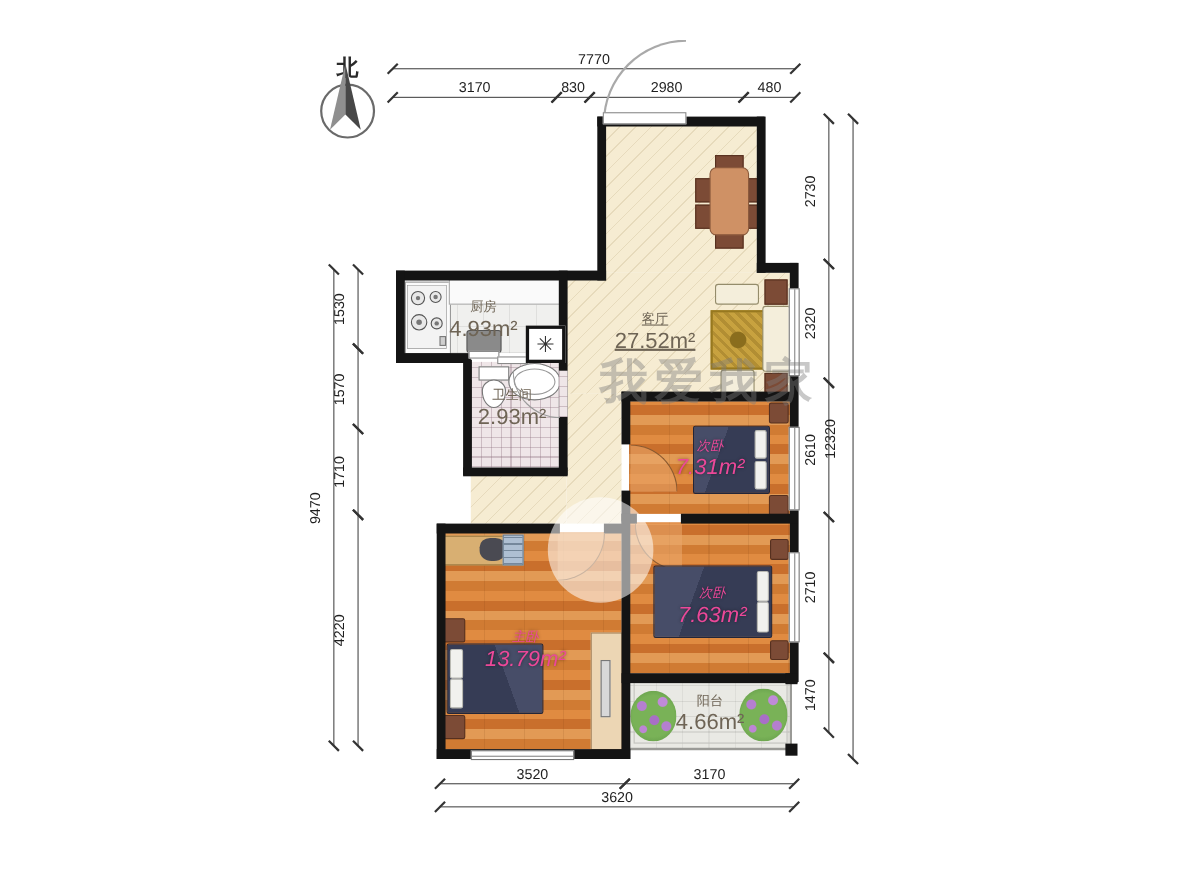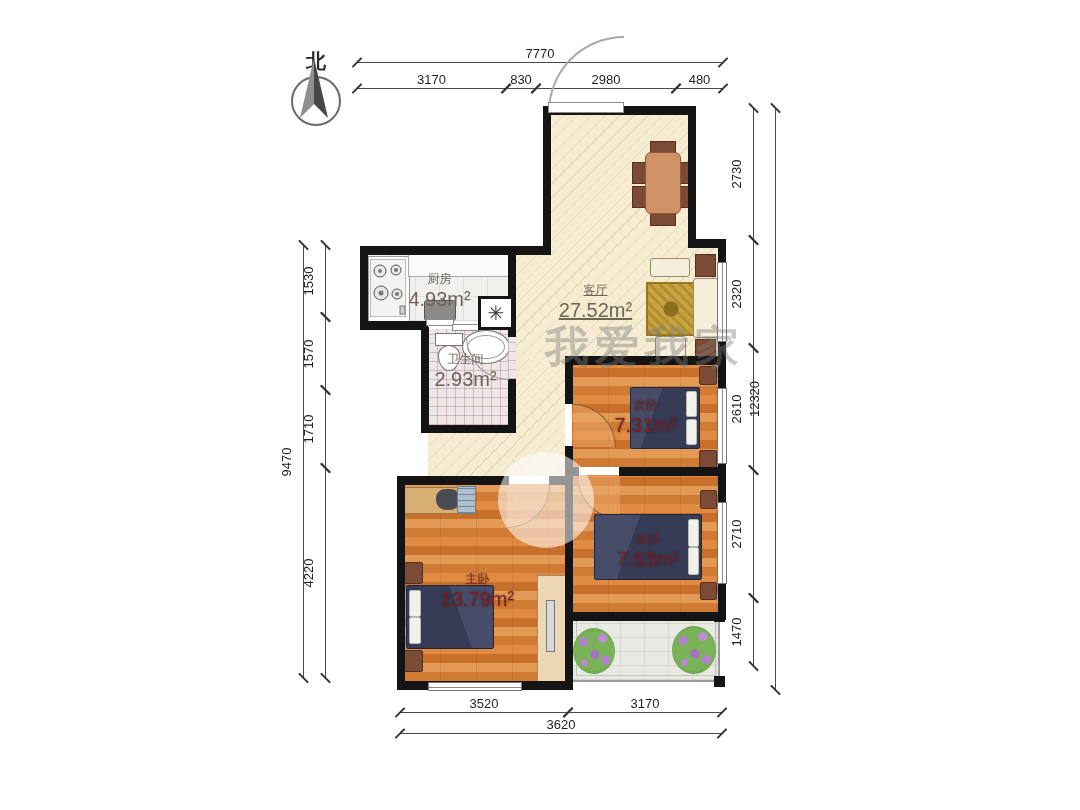--- a/index.html
+++ b/index.html
@@ -52,21 +52,21 @@
       radial-gradient(circle at 28% 76%, #bd85d4 0 3px, transparent 4px),
       radial-gradient(circle at 78% 70%, #b57fd0 0 4px, transparent 5px),
       radial-gradient(circle at 50% 50%, #79b257 0 60%, #578f41 100%);}
   .wardrobe{background:#ecd6b4;border:1px solid #a8855e;}
   .wardrobe .handle{position:absolute;left:8px;top:24px;width:7px;height:50px;background:#d8d8d8;border:1px solid #777;}
   
   .room-label{position:absolute;z-index:5;text-align:center;line-height:1.25;}
   .room-label .nm{font-size:12px;}
   .room-label .ar{font-size:20px;}
   .lbl-dark{color:#6e6455;}
-  .lbl-light{color:#7f1d1d;text-shadow:0 0 3px rgba(0,0,0,0.45);}
+  .lbl-light{color:#ec4899;text-shadow:0 0 3px rgba(0,0,0,0.45);font-style:italic;}
   .shaft{position:absolute;background:#fff;border:3px solid #141414;z-index:4;
          display:flex;align-items:center;justify-content:center;font-size:20px;color:#333;}
   
   .dim-h{position:absolute;border-top:1px solid #4a4a4a;z-index:1;}
   .dim-h::before,.dim-h::after{content:"";position:absolute;top:-7px;width:2px;height:13px;background:#333;transform:rotate(45deg);}
   .dim-h::before{left:-1px;} .dim-h::after{right:-1px;}
   .dim-h .dim-label{position:absolute;left:50%;bottom:2px;transform:translateX(-50%);
         font-size:13px;white-space:nowrap;color:#1f1f1f;}
   .dim-v{position:absolute;border-left:1px solid #4a4a4a;z-index:1;}
   .dim-v::before,.dim-v::after{content:"";position:absolute;left:-7px;width:13px;height:2px;background:#333;transform:rotate(45deg);}
@@ -236,20 +236,24 @@
     <div class="ar">7.31m²</div>
   </div>
   <div class="room-label lbl-light" style="left:600px;top:532px;width:95px;">
     <div class="nm">次卧</div>
     <div class="ar">7.63m²</div>
   </div>
   <div class="room-label lbl-light" style="left:430px;top:572px;width:95px;">
     <div class="nm">主卧</div>
     <div class="ar">13.79m²</div>
   </div>
+  <div class="room-label lbl-dark" style="left:598px;top:630px;width:95px;">
+    <div class="nm">阳台</div>
+    <div class="ar">4.66m²</div>
+  </div>
 
   <div class="dim-h" style="left:357px;top:62px;width:366px;">
     <span class="dim-label">7770</span>
     </div>
   <div class="dim-h" style="left:357px;top:88px;width:149px;">
     <span class="dim-label">3170</span>
     </div>
   <div class="dim-h" style="left:506px;top:88px;width:30px;">
     <span class="dim-label">830</span>
     </div>

